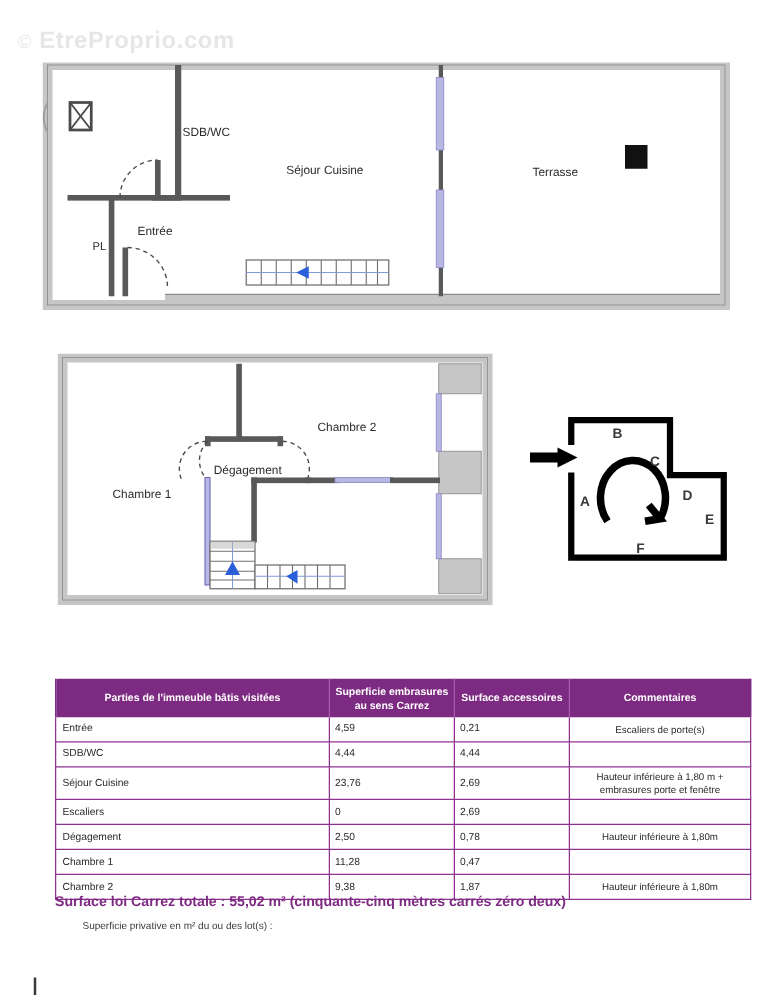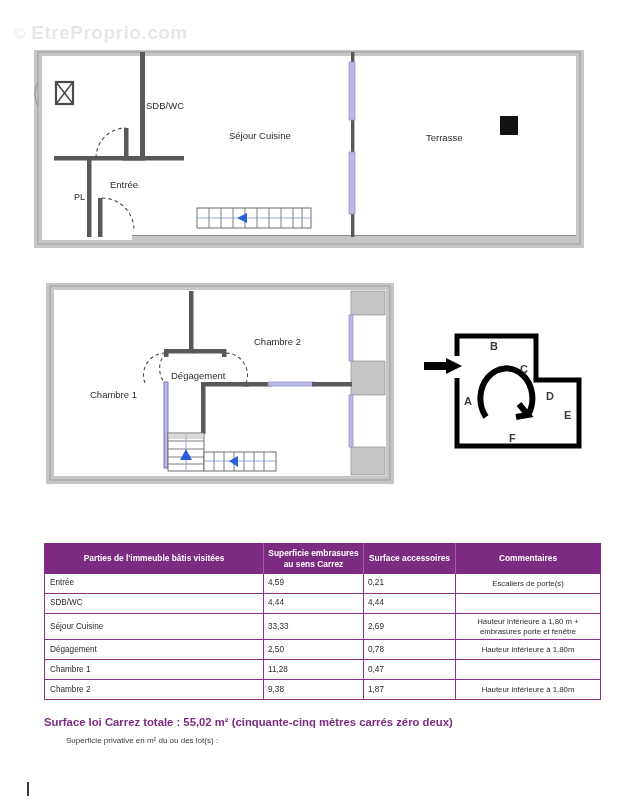--- a/index.html
+++ b/index.html
@@ -278,23 +278,29 @@
           <td class="comm">Escaliers de porte(s)</td>
         </tr>
         <tr>
           <td>SDB/WC</td>
           <td class="num">4,44</td>
           <td class="num">4,44</td>
           <td class="comm"></td>
         </tr>
         <tr>
           <td>Séjour Cuisine</td>
-          <td class="num">33,33</td>
+          <td class="num">23,76</td>
           <td class="num">2,69</td>
           <td class="comm">Hauteur inférieure à 1,80 m + embrasures porte et fenêtre</td>
+        </tr>
+        <tr>
+          <td>Escaliers</td>
+          <td class="num">0</td>
+          <td class="num">2,69</td>
+          <td class="comm"></td>
         </tr>
         <tr>
           <td>Dégagement</td>
           <td class="num">2,50</td>
           <td class="num">0,78</td>
           <td class="comm">Hauteur inférieure à 1,80m</td>
         </tr>
         <tr>
           <td>Chambre 1</td>
           <td class="num">11,28</td>

